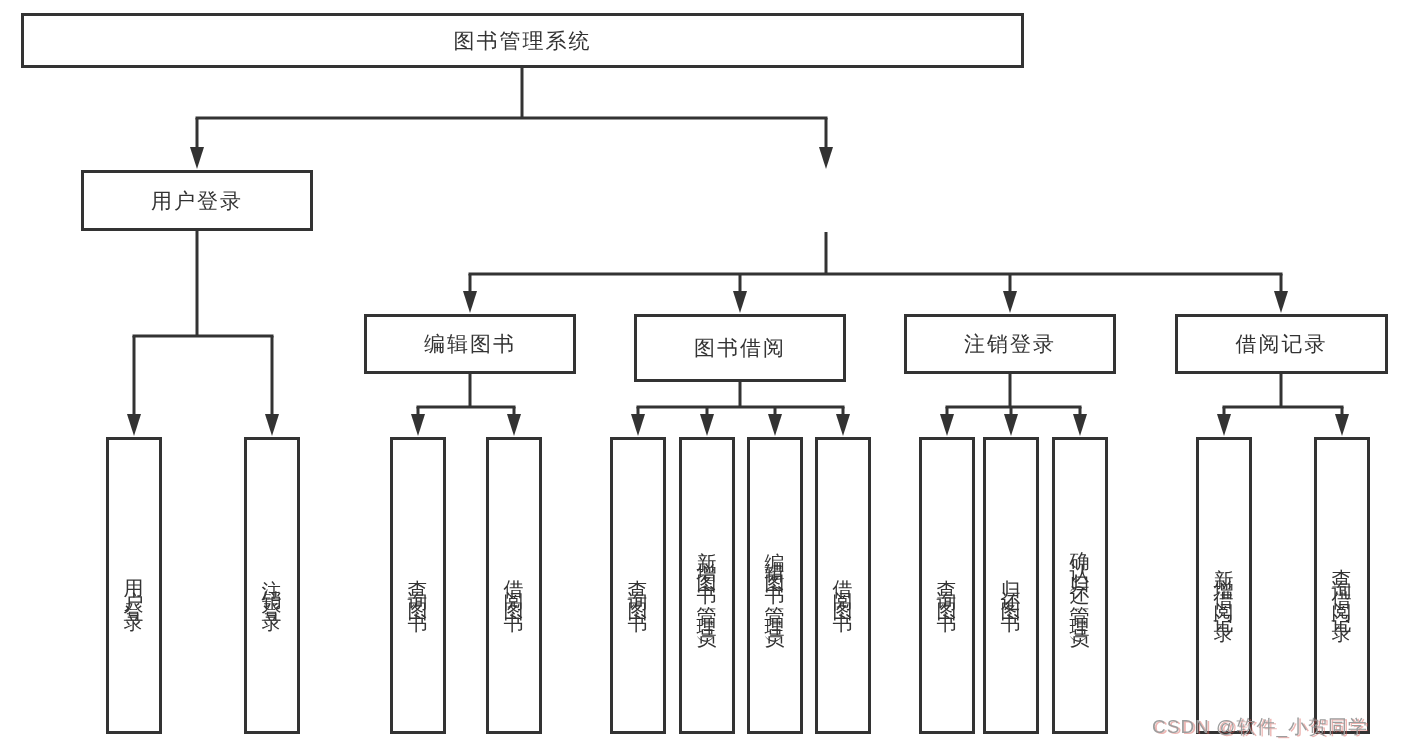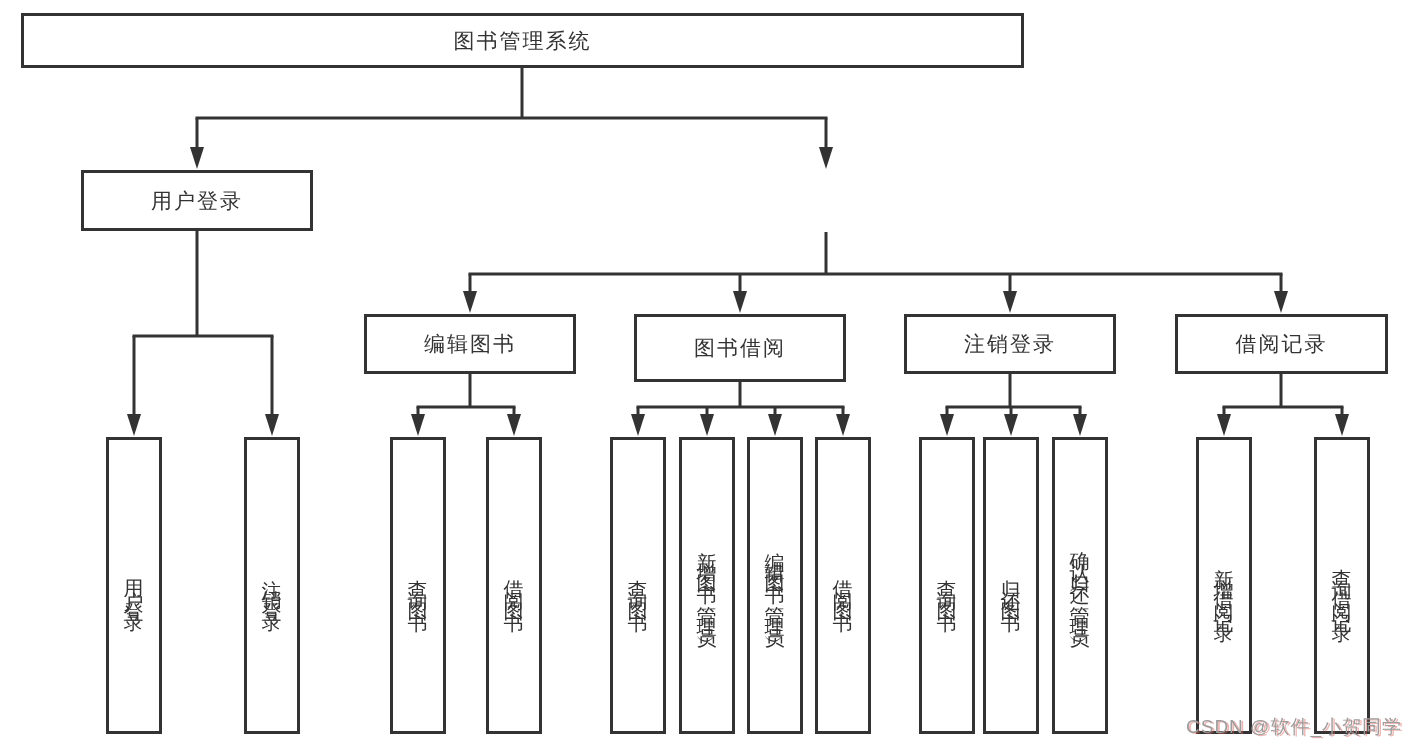--- a/index.html
+++ b/index.html
@@ -27,21 +27,21 @@
   .leaf{font-size:20px;}
   .vtext{
     writing-mode:vertical-rl;
     text-orientation:mixed;
     letter-spacing:11px;
     line-height:1;
     white-space:nowrap;
   }
   .watermark{
     position:absolute;
-    left:1186px;top:714px;
+    left:1152px;top:714px;
     z-index:5;
     font-size:19px;
     letter-spacing:1px;
     color:#9d9d9d;
     text-shadow:2px 1px 0 rgba(214,90,84,0.45);
     white-space:nowrap;
   }
 </style>
 </head>
 <body>

